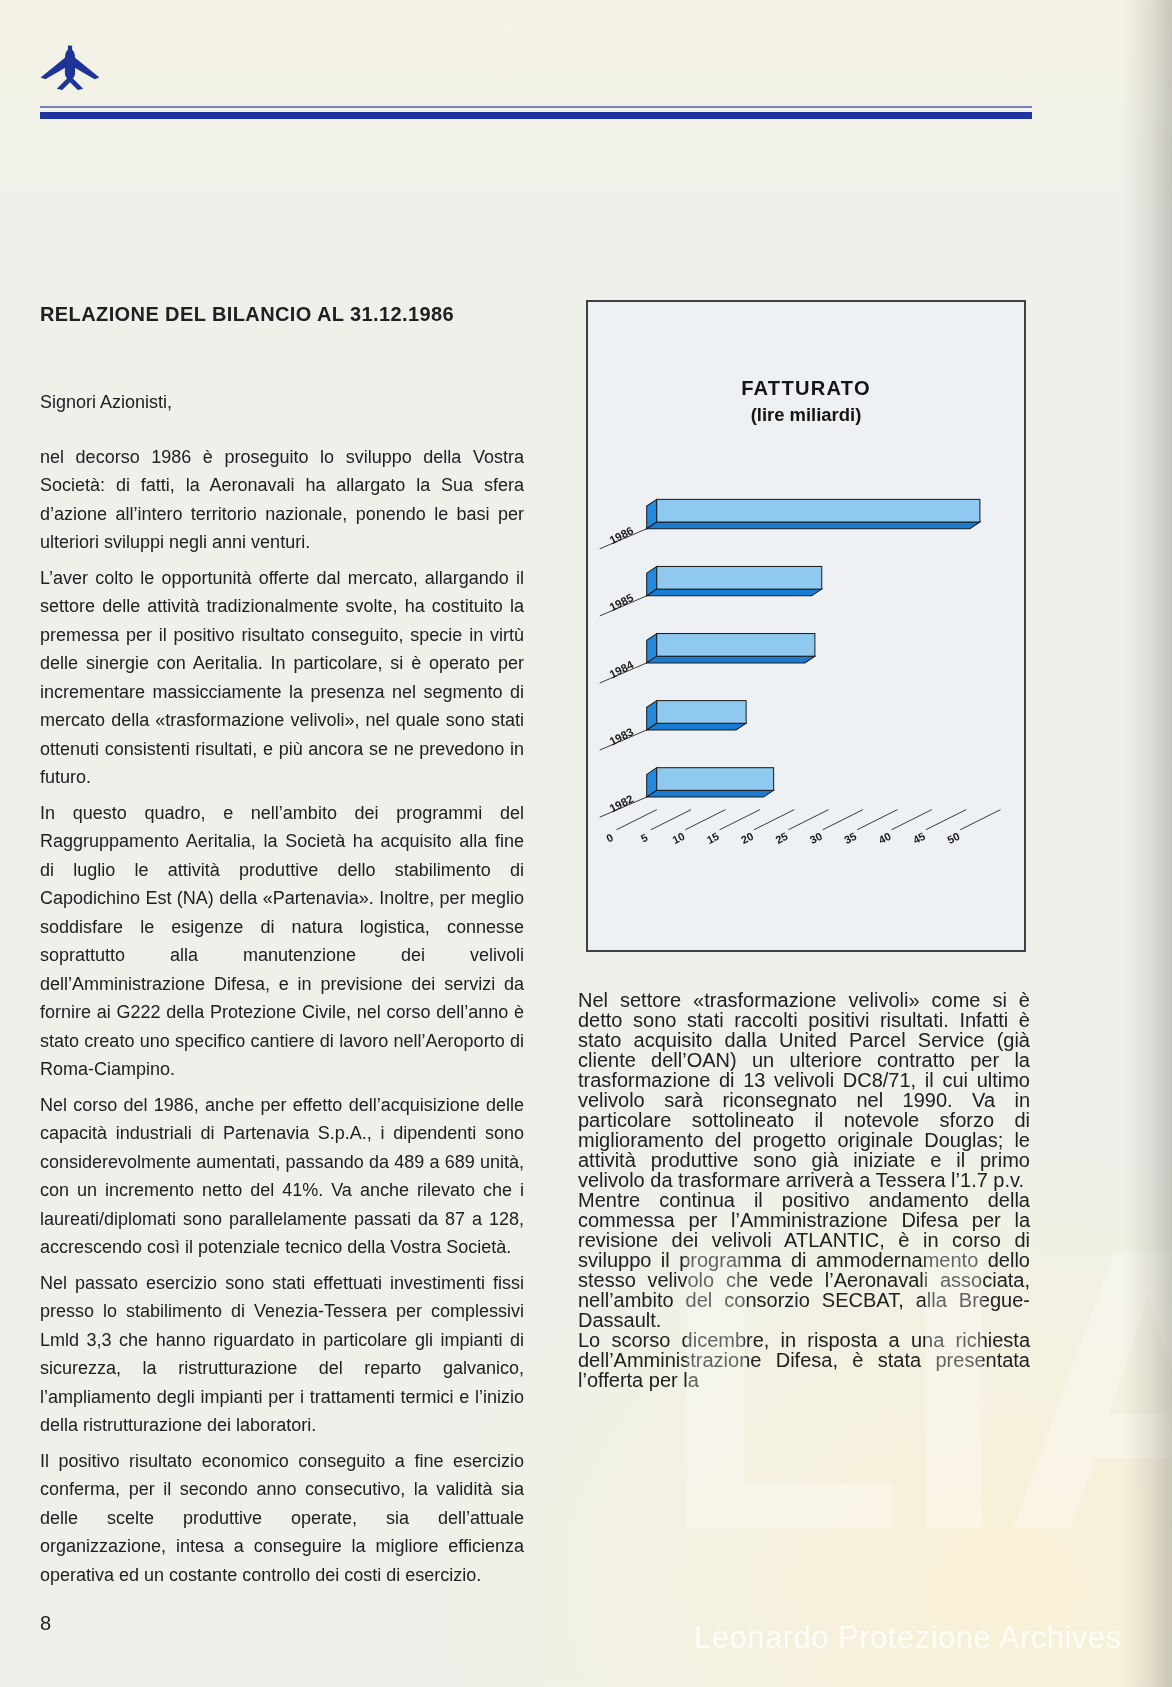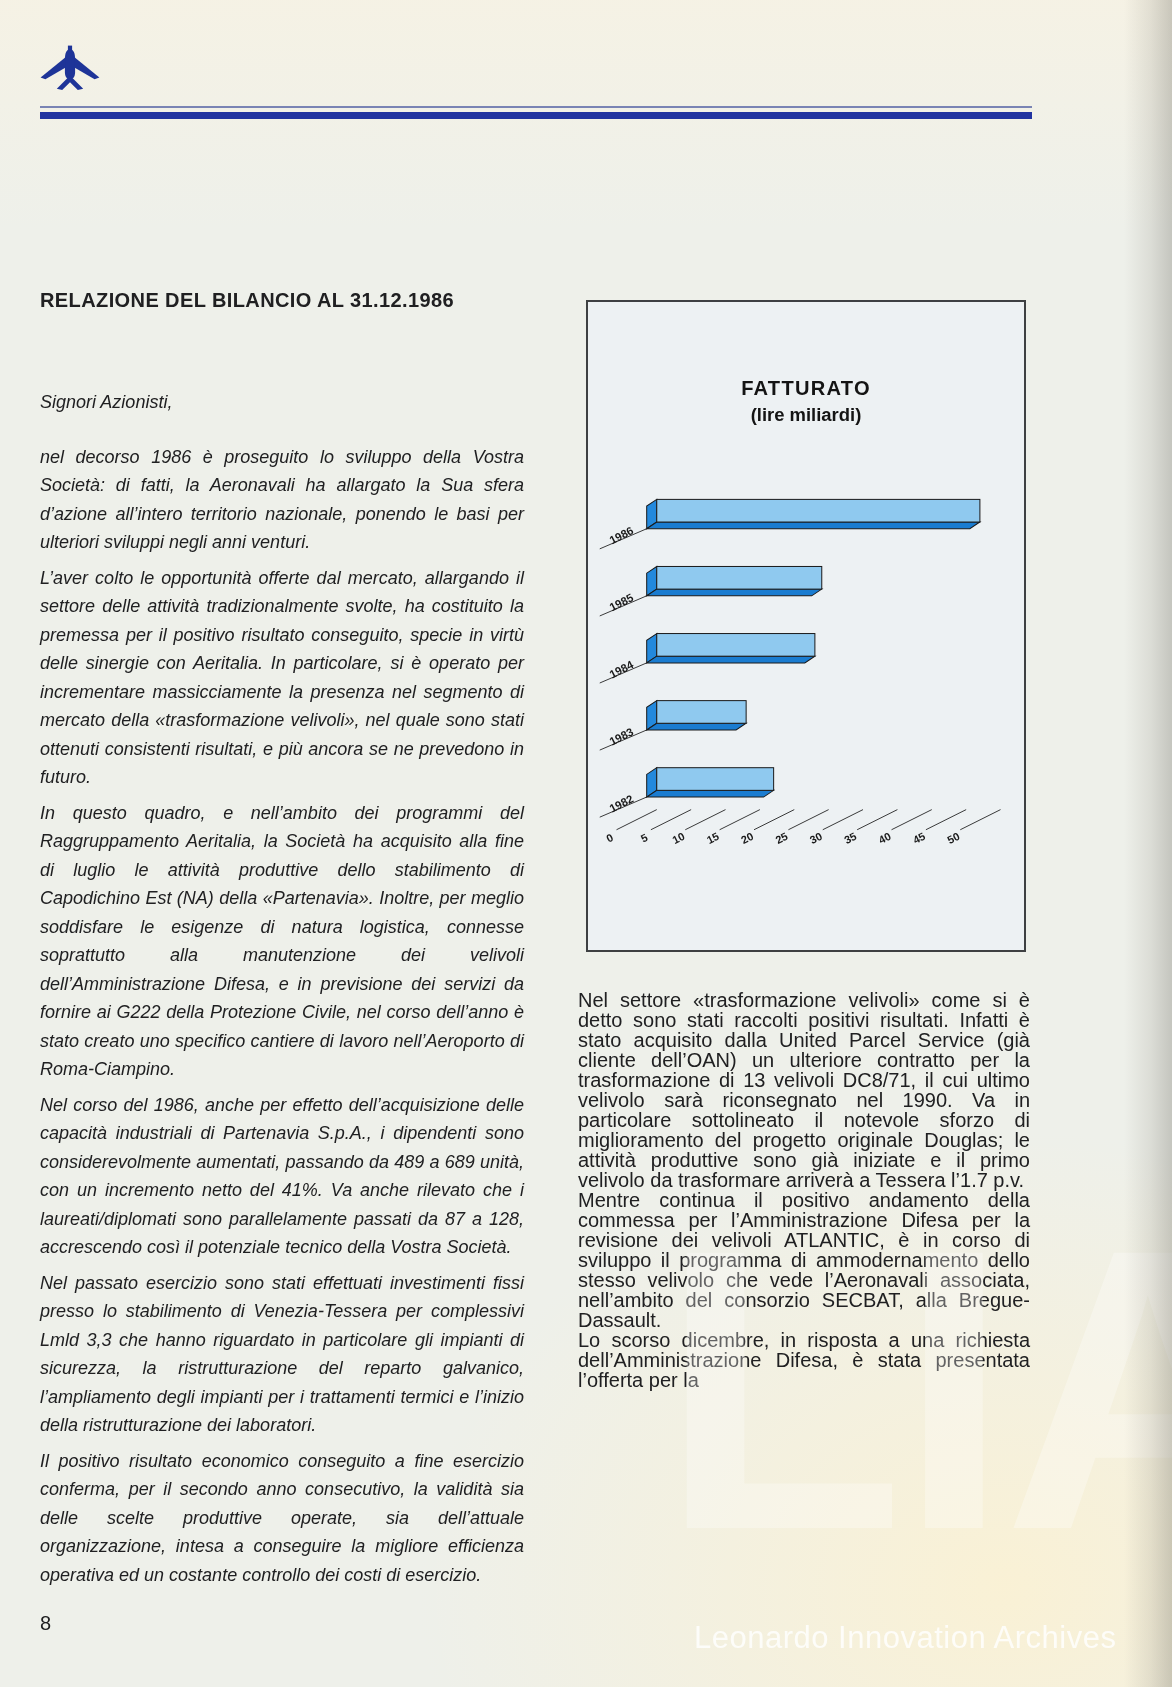--- a/index.html
+++ b/index.html
@@ -11,23 +11,23 @@
   }
   .glow{position:absolute;right:0;bottom:0;width:760px;height:560px;
     background:radial-gradient(ellipse at 78% 82%,rgba(250,241,212,0.95) 0%,rgba(250,241,212,0) 70%);pointer-events:none;}
   .top-cream{position:absolute;left:0;top:0;width:100%;height:230px;
     background:linear-gradient(180deg,rgba(246,242,228,0.9),rgba(246,242,228,0));pointer-events:none;}
   .page-edge{position:absolute;right:0;top:0;bottom:0;width:48px;
     background:linear-gradient(90deg,rgba(125,122,112,0) 0%,rgba(125,122,112,0.16) 55%,rgba(100,98,90,0.30) 100%);}
   .logo{position:absolute;left:40px;top:44px;width:60px;height:56px;}
   .rule-thin{position:absolute;left:40px;top:106px;width:992px;height:2px;background:#7a84b4;}
   .rule-thick{position:absolute;left:40px;top:112px;width:992px;height:7px;background:#2133a0;}
-  .doc-title{position:absolute;left:40px;top:276px;width:520px;
+  .doc-title{position:absolute;left:40px;top:290px;width:520px;
     font-size:20px;font-weight:bold;letter-spacing:.4px;}
-  .col-left{position:absolute;left:40px;top:388px;width:484px;font-style:italic;}
+  .col-left{position:absolute;left:40px;top:388px;width:484px;}
   .col-left p{margin:0 0 7px 0;font-size:18px;line-height:28.5px;text-align:justify;}
   .col-left p.salutation{margin-bottom:26px;text-align:left;}
   .chart-box{position:absolute;left:586px;top:300px;width:440px;height:652px;
     background:#edf1f3;border:2px solid #3e4042;box-sizing:border-box;}
   .chart-box svg{display:block;width:100%;height:100%;}
   .col-right{position:absolute;left:578px;top:990px;width:452px;}
   .col-right h2{margin:0 0 24px 0;font-size:20px;font-weight:bold;}
   .col-right p{margin:0;font-size:20px;line-height:20px;text-align:justify;}
   .page-number{position:absolute;left:40px;top:1612px;font-size:20px;}
   .wm-initials{position:absolute;left:660px;top:1190px;width:520px;height:440px;overflow:hidden;
@@ -121,17 +121,17 @@
     </svg>
 </div>
 
 <div class="col-right">
   <p>Nel settore «trasformazione velivoli» come si è detto sono stati raccolti positivi risultati. Infatti è stato acquisito dalla United Parcel Service (già cliente dell’OAN) un ulteriore contratto per la trasformazione di 13 velivoli DC8/71, il cui ultimo velivolo sarà riconsegnato nel 1990. Va in particolare sottolineato il notevole sforzo di miglioramento del progetto originale Douglas; le attività produttive sono già iniziate e il primo velivolo da trasformare arriverà a Tessera l’1.7 p.v.</p>
   <p>Mentre continua il positivo andamento della commessa per l’Amministrazione Difesa per la revisione dei velivoli ATLANTIC, è in corso di sviluppo il programma di ammodernamento dello stesso velivolo che vede l’Aeronavali associata, nell’ambito del consorzio SECBAT, alla Bregue-Dassault.</p>
   <p>Lo scorso dicembre, in risposta a una richiesta dell’Amministrazione Difesa, è stata presentata l’offerta per la</p>
 </div>
 
 <div class="wm-initials">LIA</div>
-<div class="wm-label">Leonardo Innovation Archives</div>
+<div class="wm-label">Leonardo Protezione Archives</div>
 
 <div class="page-number">8</div>
 
 <div class="page-edge"></div>
 
 </body></html>

